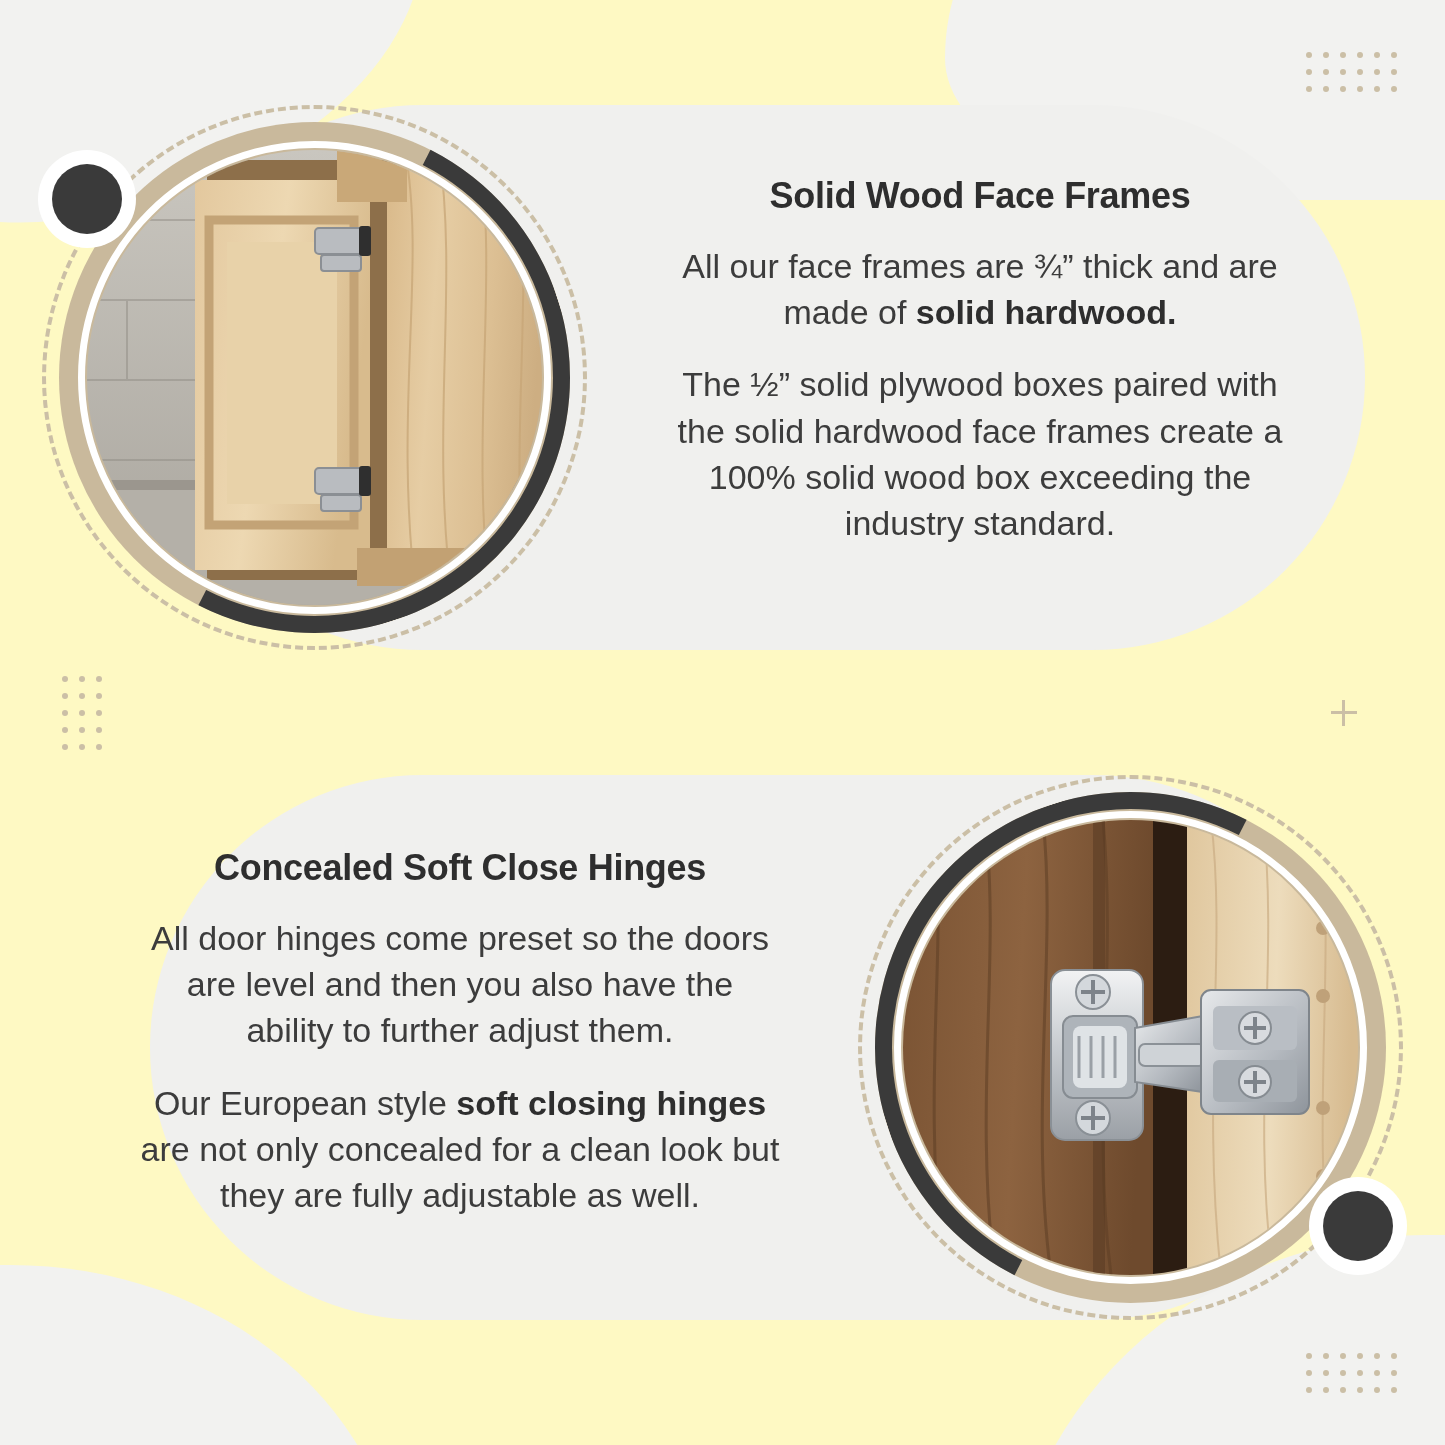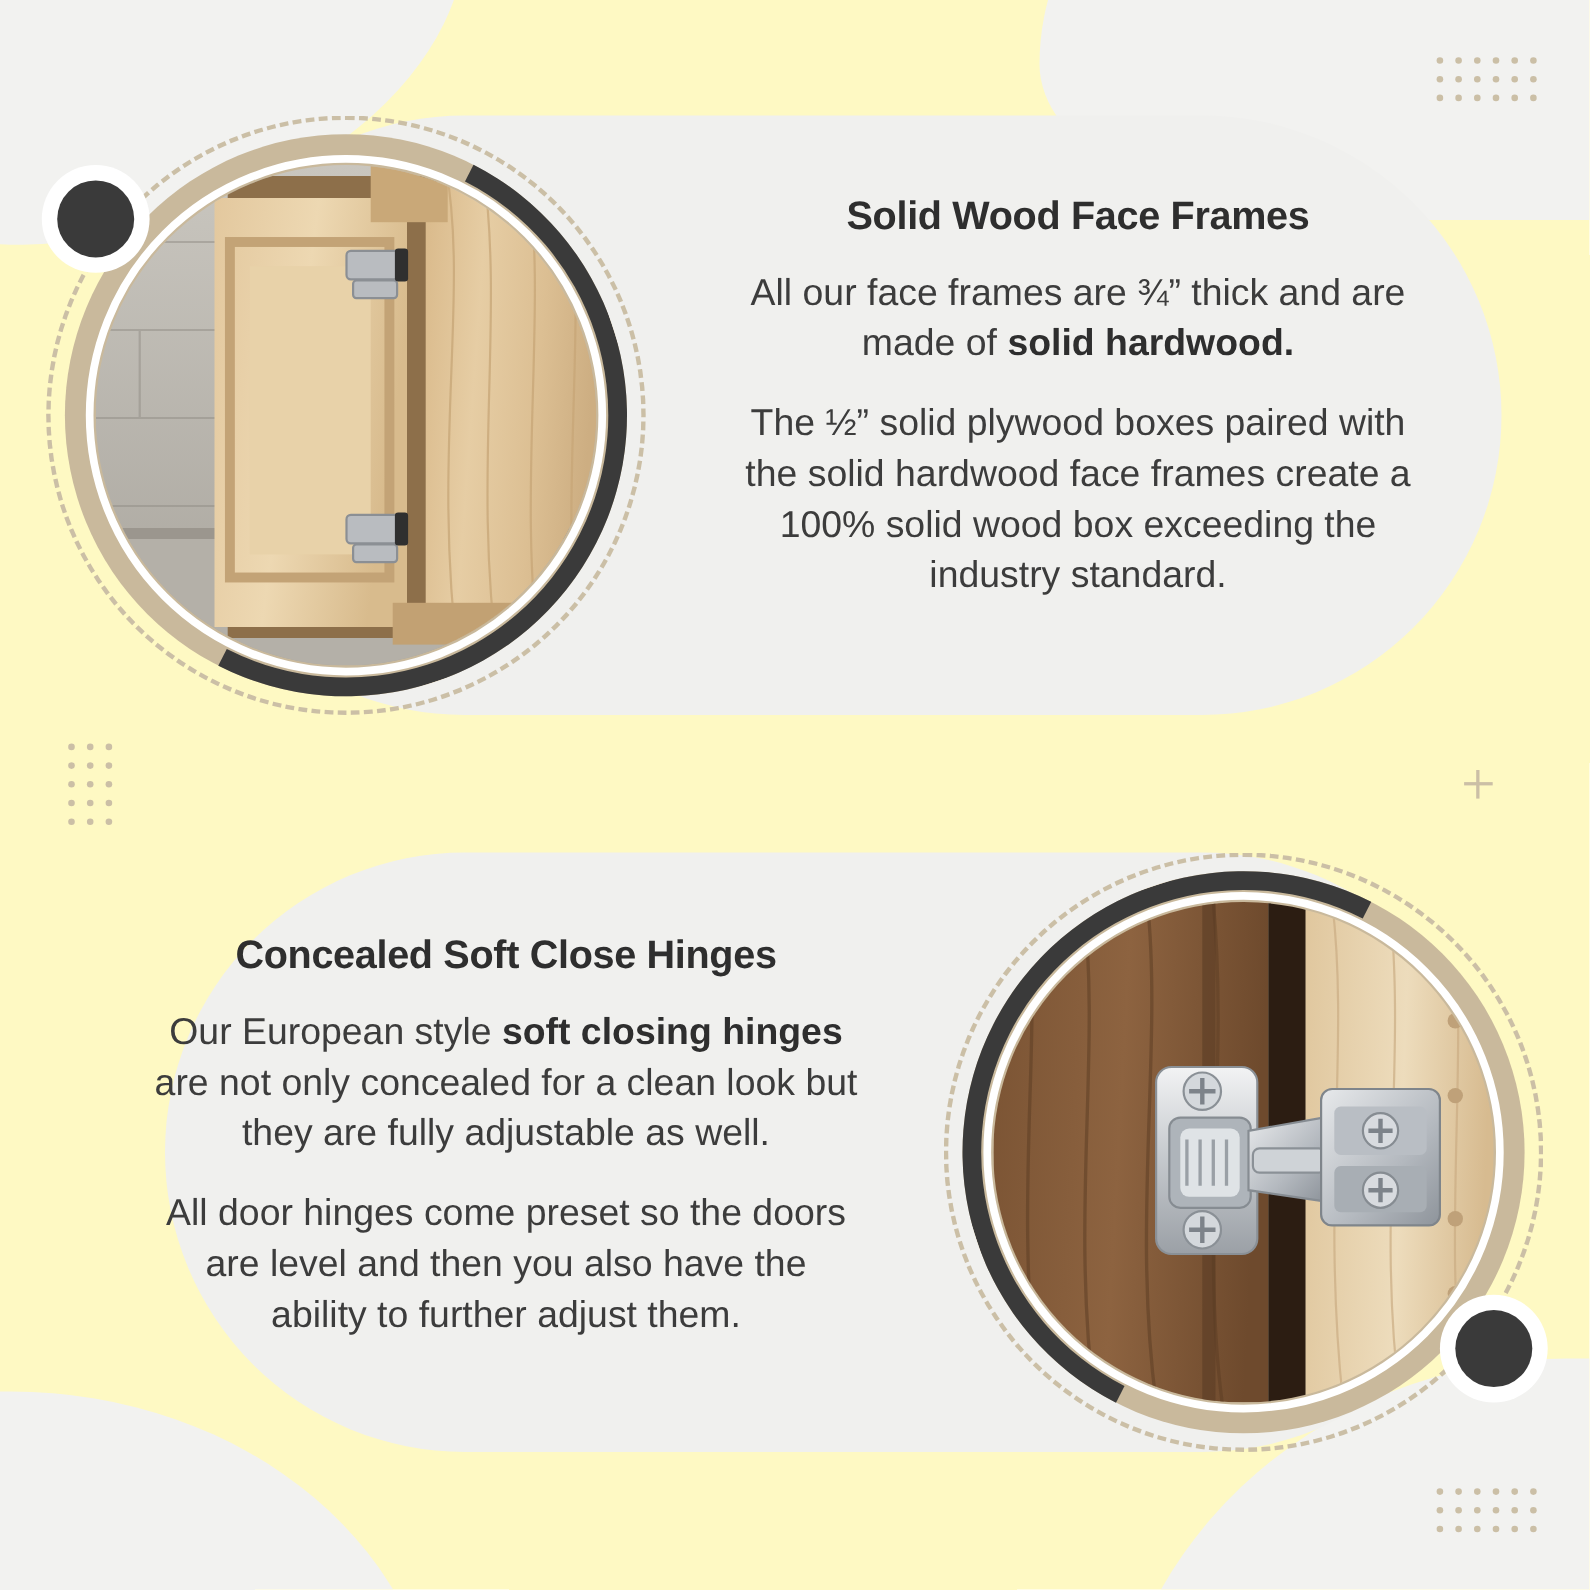--- a/index.html
+++ b/index.html
@@ -482,20 +482,20 @@
       </svg>
     </div>
     <div class="dot-knob knob-2">
         <i></i>
       </div>
   </div>
 
   <div class="text-col text-2">
     <h2 class="feature-title">Concealed Soft Close Hinges</h2>
     <p class="feature-para">
+      <span>All door hinges come preset so the doors are level and then you also have the ability to further adjust them.</span><b></b><span></span>
+    </p>
+    <p class="feature-para">
       <span>Our European style </span><b>soft closing hinges</b><span> are not only concealed for a clean look but they are fully adjustable as well.</span>
     </p>
-    <p class="feature-para">
-      <span>All door hinges come preset so the doors are level and then you also have the ability to further adjust them.</span><b></b><span></span>
-    </p>
   </div>
 
 </div>
 
 </body></html>

